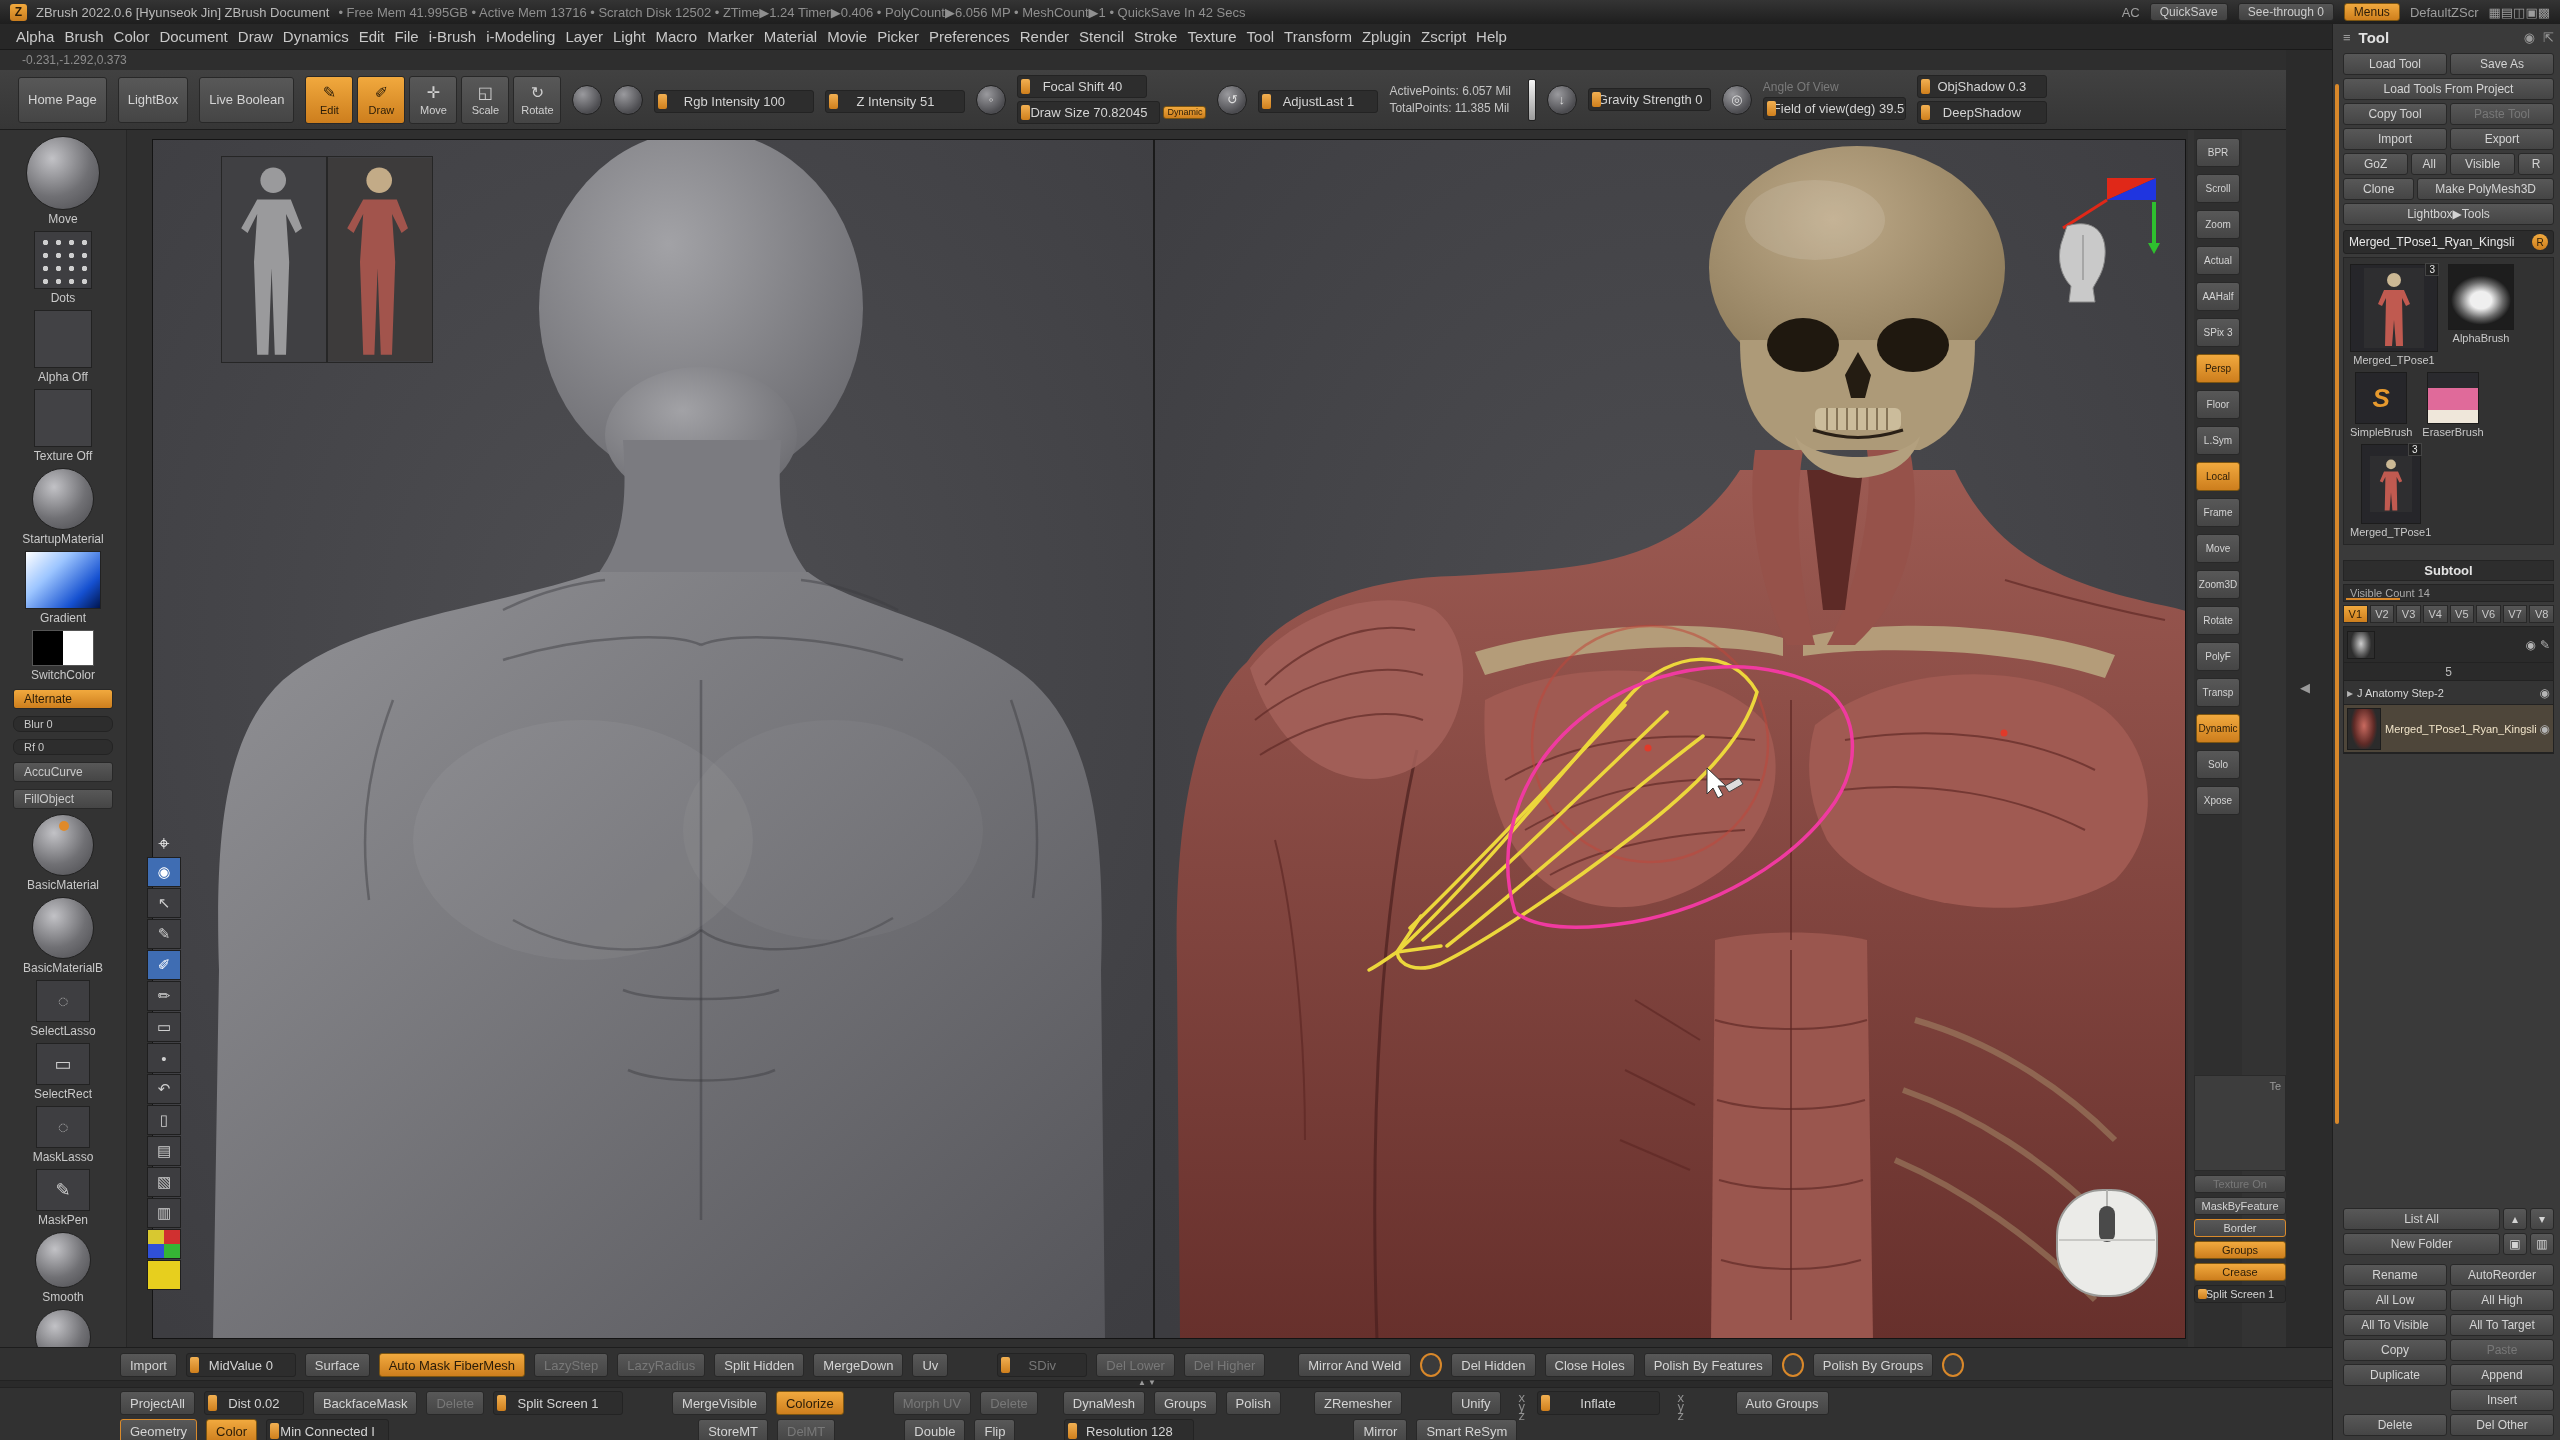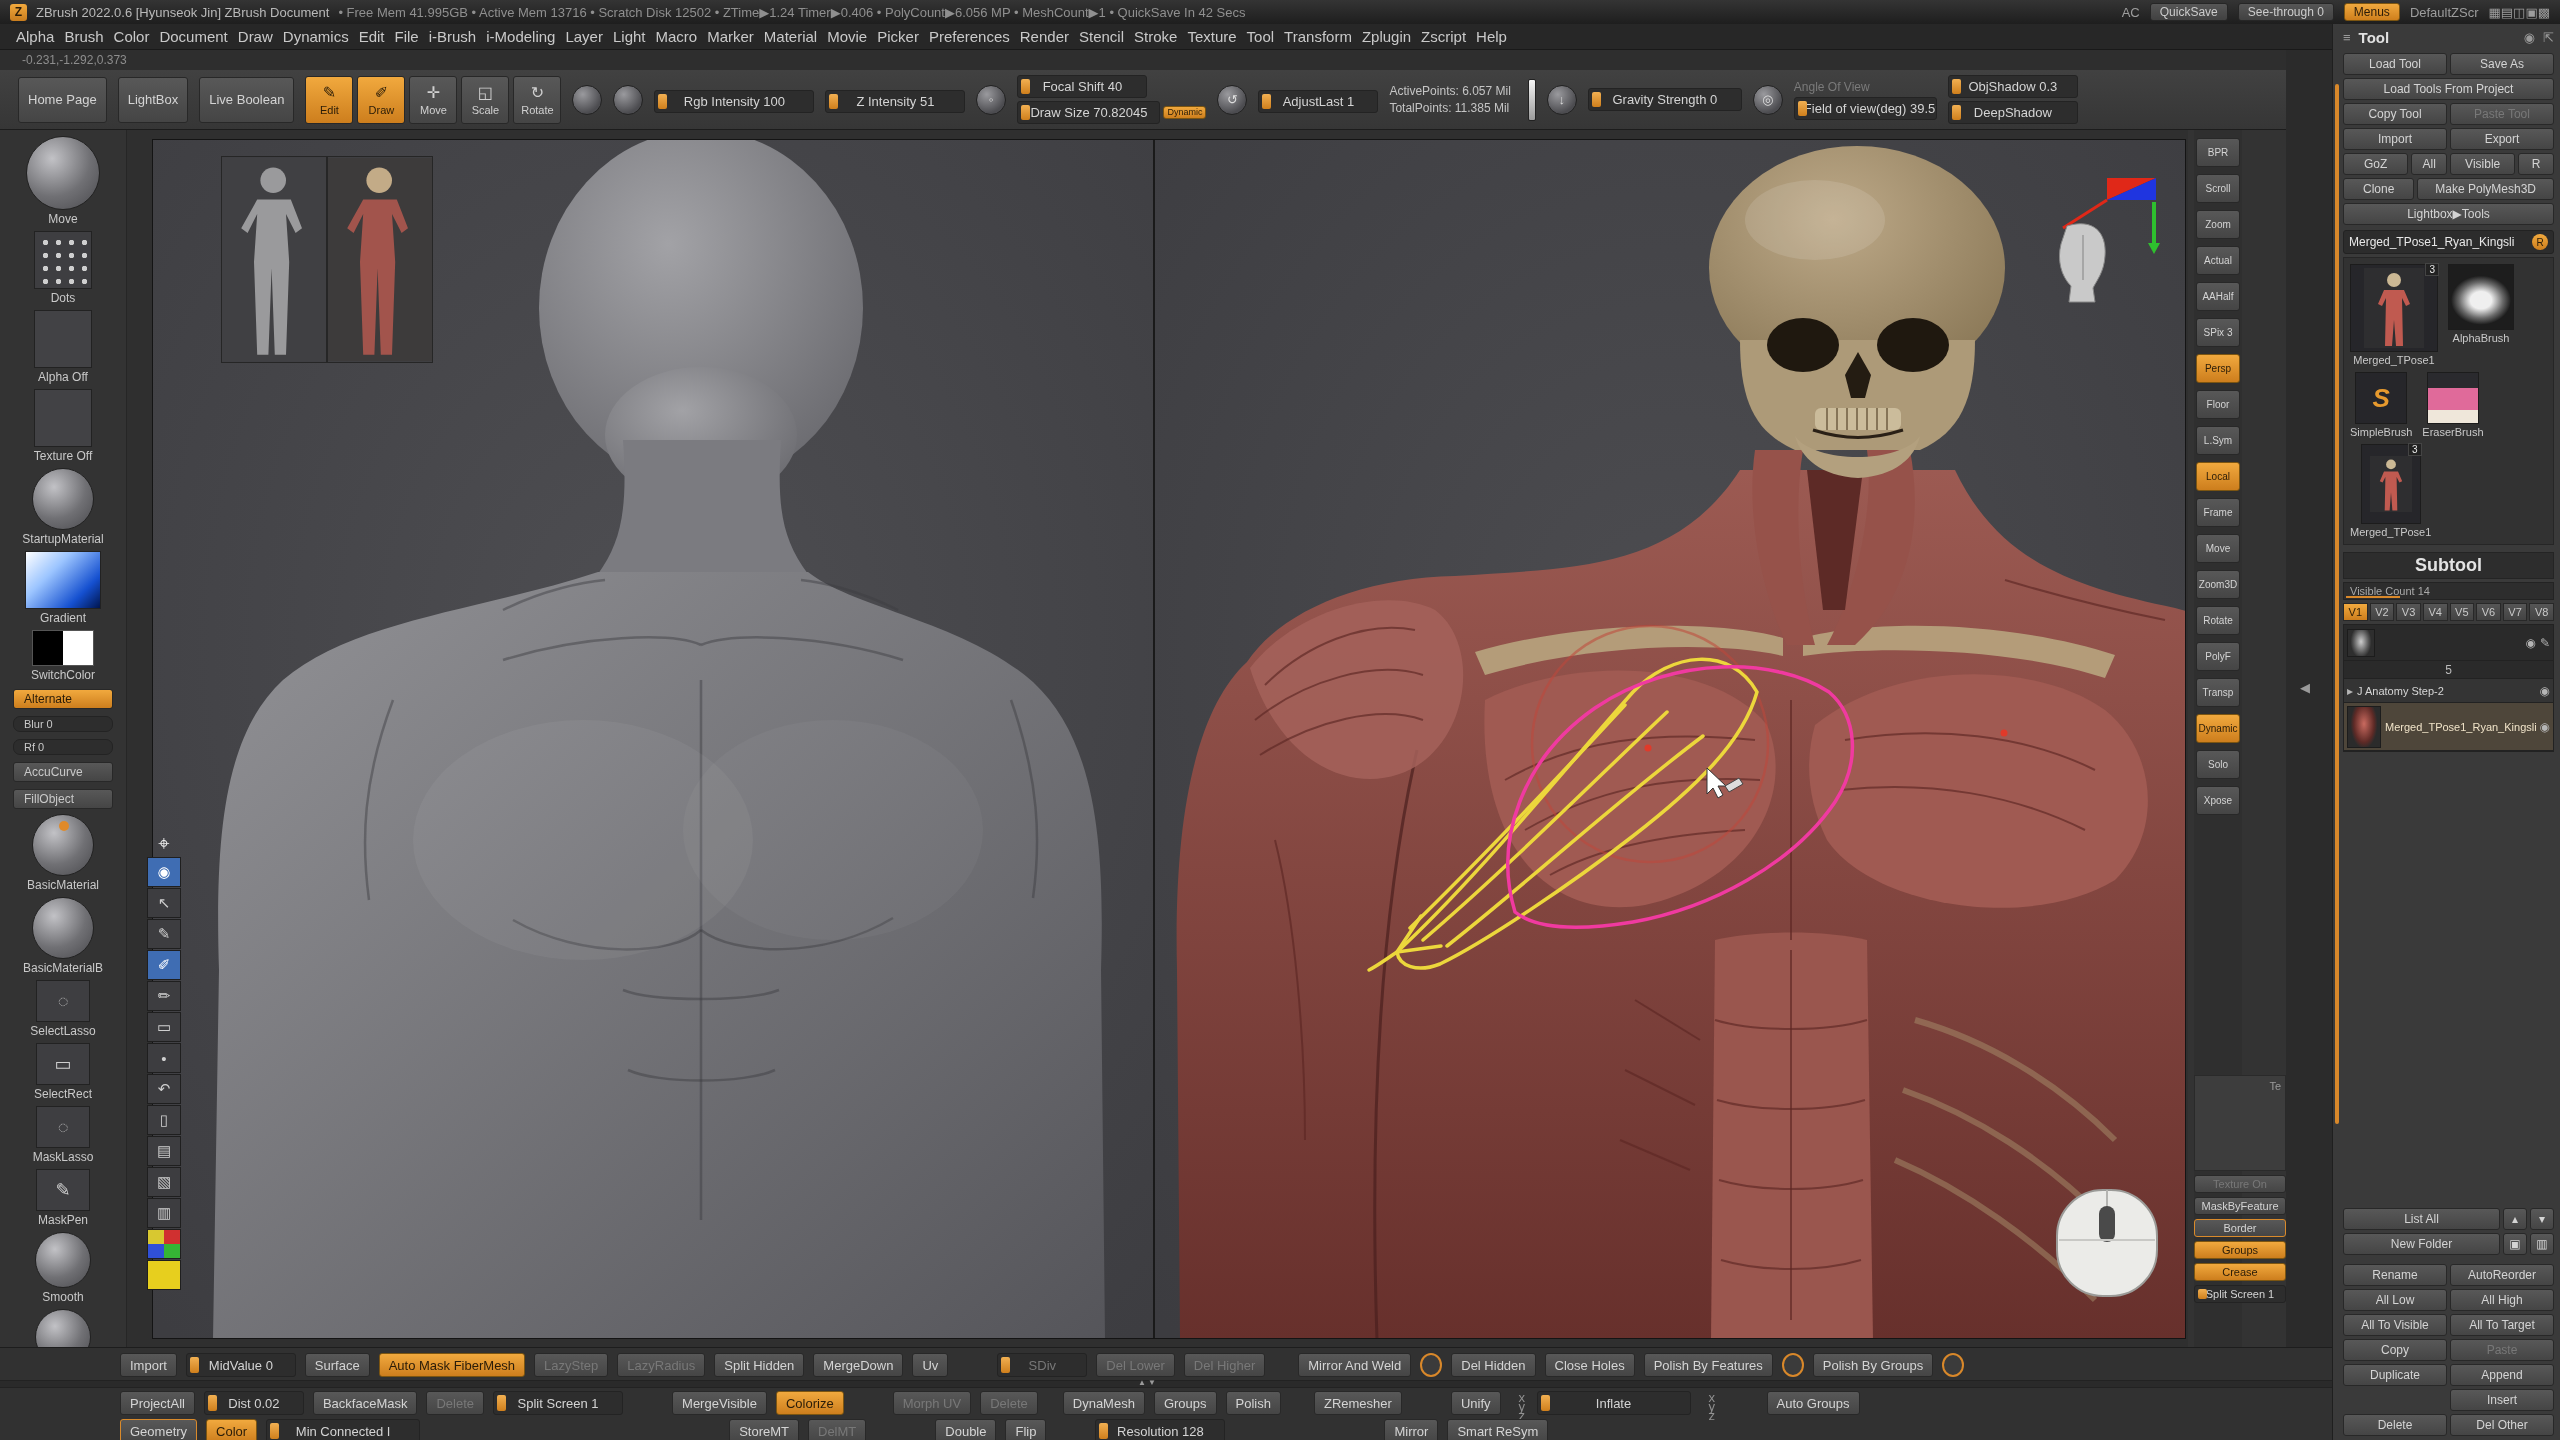--- a/index.html
+++ b/index.html
@@ -17,21 +17,21 @@
 
 .menubar{position:absolute;left:0;top:24px;width:2560px;height:26px;background:#272727;border-bottom:1px solid #191919;display:flex;align-items:center;gap:10px;padding:0 16px;font-size:15px;color:#c9c9c9;z-index:3}
 .coordsline{position:absolute;left:0;top:50px;width:2560px;height:20px;background:#2e2e2e;font-size:12px;color:#8d8d8d;display:flex;align-items:center;padding:0 22px;z-index:3}
 
 .btn{background:linear-gradient(#585858,#454545);border:1px solid #282828;border-radius:3px;color:#d4d4d4;font-size:13px;text-align:center;padding:3px 9px;white-space:nowrap;cursor:default}
 .btn.on{background:linear-gradient(#f1a93e,#cd7e1d);color:#2a1c08;border-color:#7c5511}
 .btn.dim{color:#787878}
 .btn.frame{border-color:#d98a2b}
 .sl{position:relative;background:#2d2d2d;border:1px solid #232323;overflow:hidden}
 .sl::after{content:"";position:absolute;left:3px;top:3px;bottom:3px;width:9px;background:linear-gradient(#f2b052,#cf7f1c);border-radius:2px}
-.w90{width:90px}.w100{width:100px}.w110{width:110px}.w120{width:120px}.w130{width:130px}.w140{width:140px}.w150{width:154px}.w160{width:160px}.w170{width:143px}
+.w90{width:90px}.w100{width:100px}.w110{width:110px}.w120{width:120px}.w130{width:130px}.w140{width:140px}.w150{width:123px}.w160{width:160px}.w170{width:143px}
 .ml16{margin-left:16px}.ml24{margin-left:24px}.ml40{margin-left:40px}.ml60{margin-left:60px}.ml150{margin-left:150px}.ml300{margin-left:300px}
 
 .topshelf{position:absolute;left:0;top:70px;width:2332px;height:60px;background:linear-gradient(#414141,#363636);border-bottom:1px solid #1c1c1c;display:flex;align-items:center;padding:0 18px;gap:11px;z-index:3}
 .btn.tall{height:46px;display:flex;align-items:center}
 .grp{display:flex;gap:4px}
 .modebtn{width:48px;height:48px;background:linear-gradient(#585858,#454545);border:1px solid #282828;border-radius:3px;color:#d0d0d0;font-size:11px;display:flex;flex-direction:column;align-items:center;justify-content:center;gap:2px}
 .modebtn.on{background:linear-gradient(#f1a93e,#cd7e1d);color:#2a1c08}
 .mglyph{font-size:16px}
 .circ{width:30px;height:30px;border-radius:50%;background:radial-gradient(circle at 35% 30%,#9a9a9e,#4c4c50 70%);border:1px solid #222;display:flex;align-items:center;justify-content:center;font-size:13px;color:#ddd}
 .col{display:flex;flex-direction:column;gap:3px}
@@ -103,21 +103,21 @@
 .tz-row{display:flex;gap:10px;align-items:flex-start}
 .tz-cell{display:flex;flex-direction:column;align-items:center;gap:2px}
 .tz-lbl{font-size:11px;color:#c9c9c9}
 .tz-thumb{position:relative;background:#26262a;border:1px solid #1c1c1c;display:flex;align-items:center;justify-content:center}
 .tz-thumb.big{width:88px;height:88px}
 .tz-thumb.alpha{width:66px;height:66px;background:radial-gradient(ellipse 55% 45% at 50% 55%,#efefef 0 30%,#6a6a6a 62%,#1d1d1d 85%)}
 .tz-thumb.simple{width:52px;height:52px;color:#e79a2e;font-size:26px;font-weight:bold;font-style:italic}
 .tz-thumb.eraser{width:52px;height:52px;background:linear-gradient(#2a2a2e 30%,#e06a9a 30% 75%,#efe7da 75%)}
 .tz-thumb.med{width:60px;height:80px}
 .badge{position:absolute;right:-2px;top:-2px;background:#222;color:#e8e8e8;font-size:10px;padding:0 3px;border:1px solid #444}
-.st-head{background:#2d2d2d;border:1px solid #242424;text-align:center;font-size:18px;font-weight:bold;color:#e3e3e3;padding:2px 0;margin-top:4px}
+.st-head{background:#2d2d2d;border:1px solid #242424;text-align:center;font-size:13px;font-weight:bold;color:#e3e3e3;padding:2px 0;margin-top:12px}
 .st-count{position:relative;background:#2d2d2d;border:1px solid #232323;font-size:11px;color:#a9a9a9;padding:2px 6px}
 .st-count::after{content:"";position:absolute;left:2px;bottom:1px;width:54px;height:2px;background:#d9882a}
 .st-tabs{display:flex;gap:2px}
 .st-tab{flex:1;background:linear-gradient(#565656,#434343);border:1px solid #282828;color:#c9c9c9;font-size:11px;padding:2px 0;text-align:center}
 .st-tab.on{background:linear-gradient(#f1a93e,#cd7e1d);color:#2a1c08}
 .st-list{background:#2a2a2a;border:1px solid #222;display:flex;flex-direction:column}
 .st-row{display:flex;align-items:center;gap:4px;border-bottom:1px solid #222;padding:2px 3px;font-size:12px}
 .st-row.r1{height:36px}
 .st-row.cnt{height:18px;justify-content:center;color:#bbb}
 .st-row.fold{height:24px;background:#343434}

